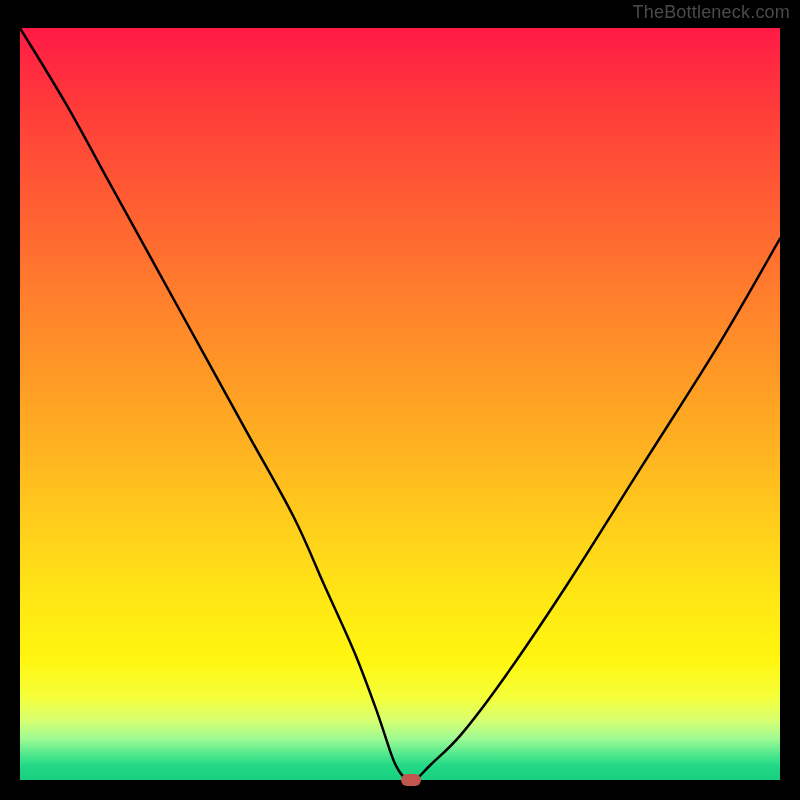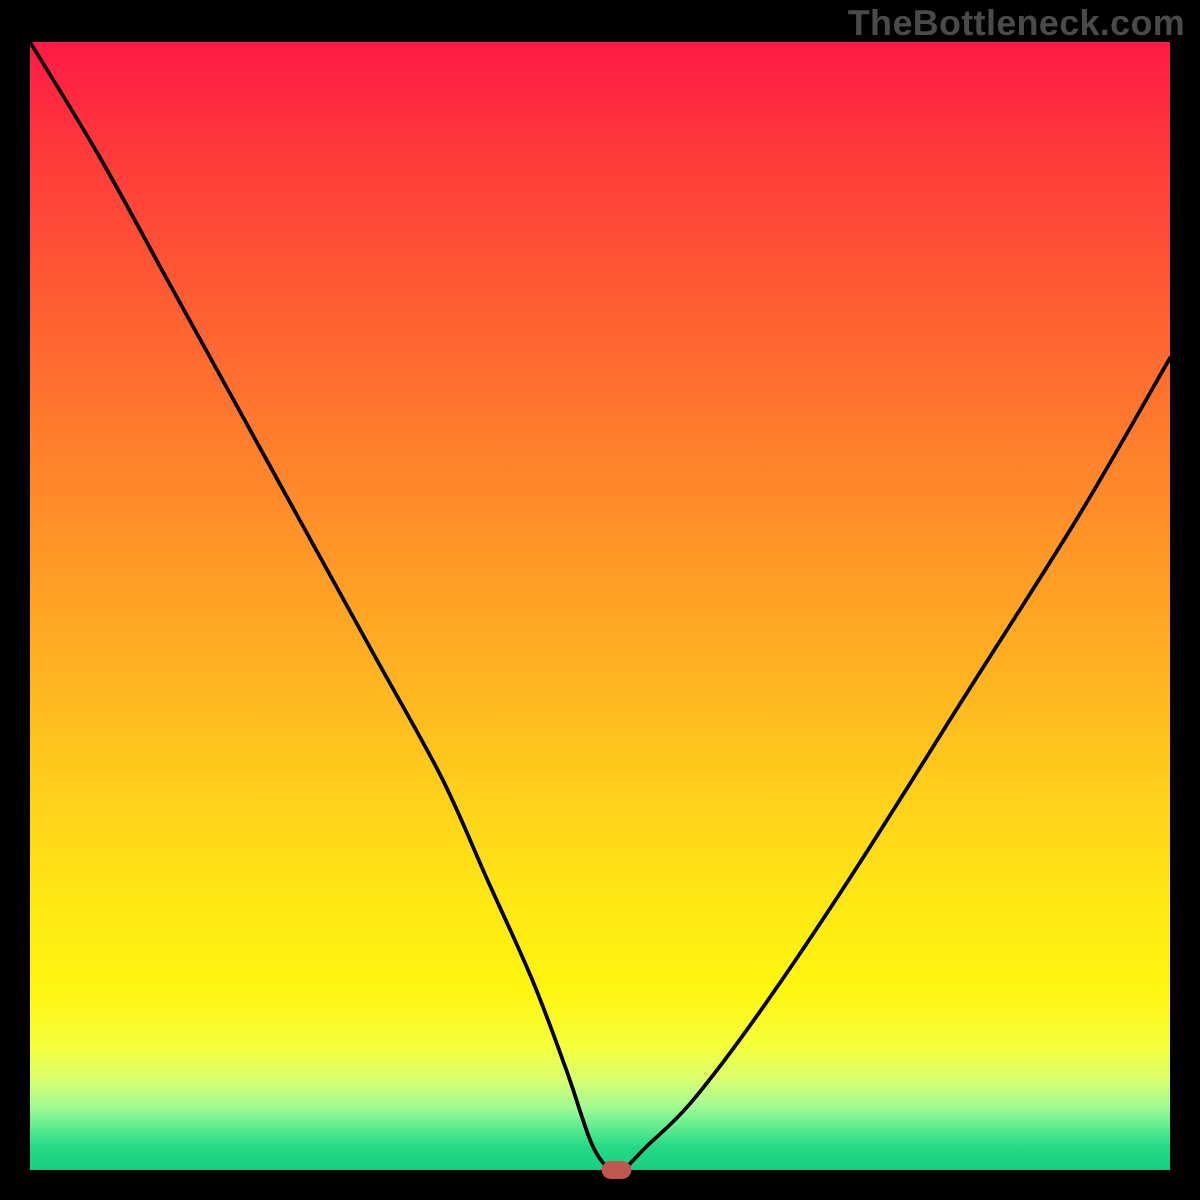--- a/index.html
+++ b/index.html
@@ -15,22 +15,22 @@
     position: relative;
     width: 800px;
     height: 800px;
     background: #000;
   }
   .watermark {
     position: absolute;
     top: 2px;
     right: 10px;
     color: #4a4a4a;
-    font-size: 24px;
-    font-weight: 700;
+    font-size: 18px;
+    font-weight: 400;
     letter-spacing: 0.2px;
     user-select: none;
   }
   .plot {
     position: absolute;
     left: 20px;
     top: 28px;
     width: 760px;
     height: 752px;
     background: linear-gradient(to bottom,

